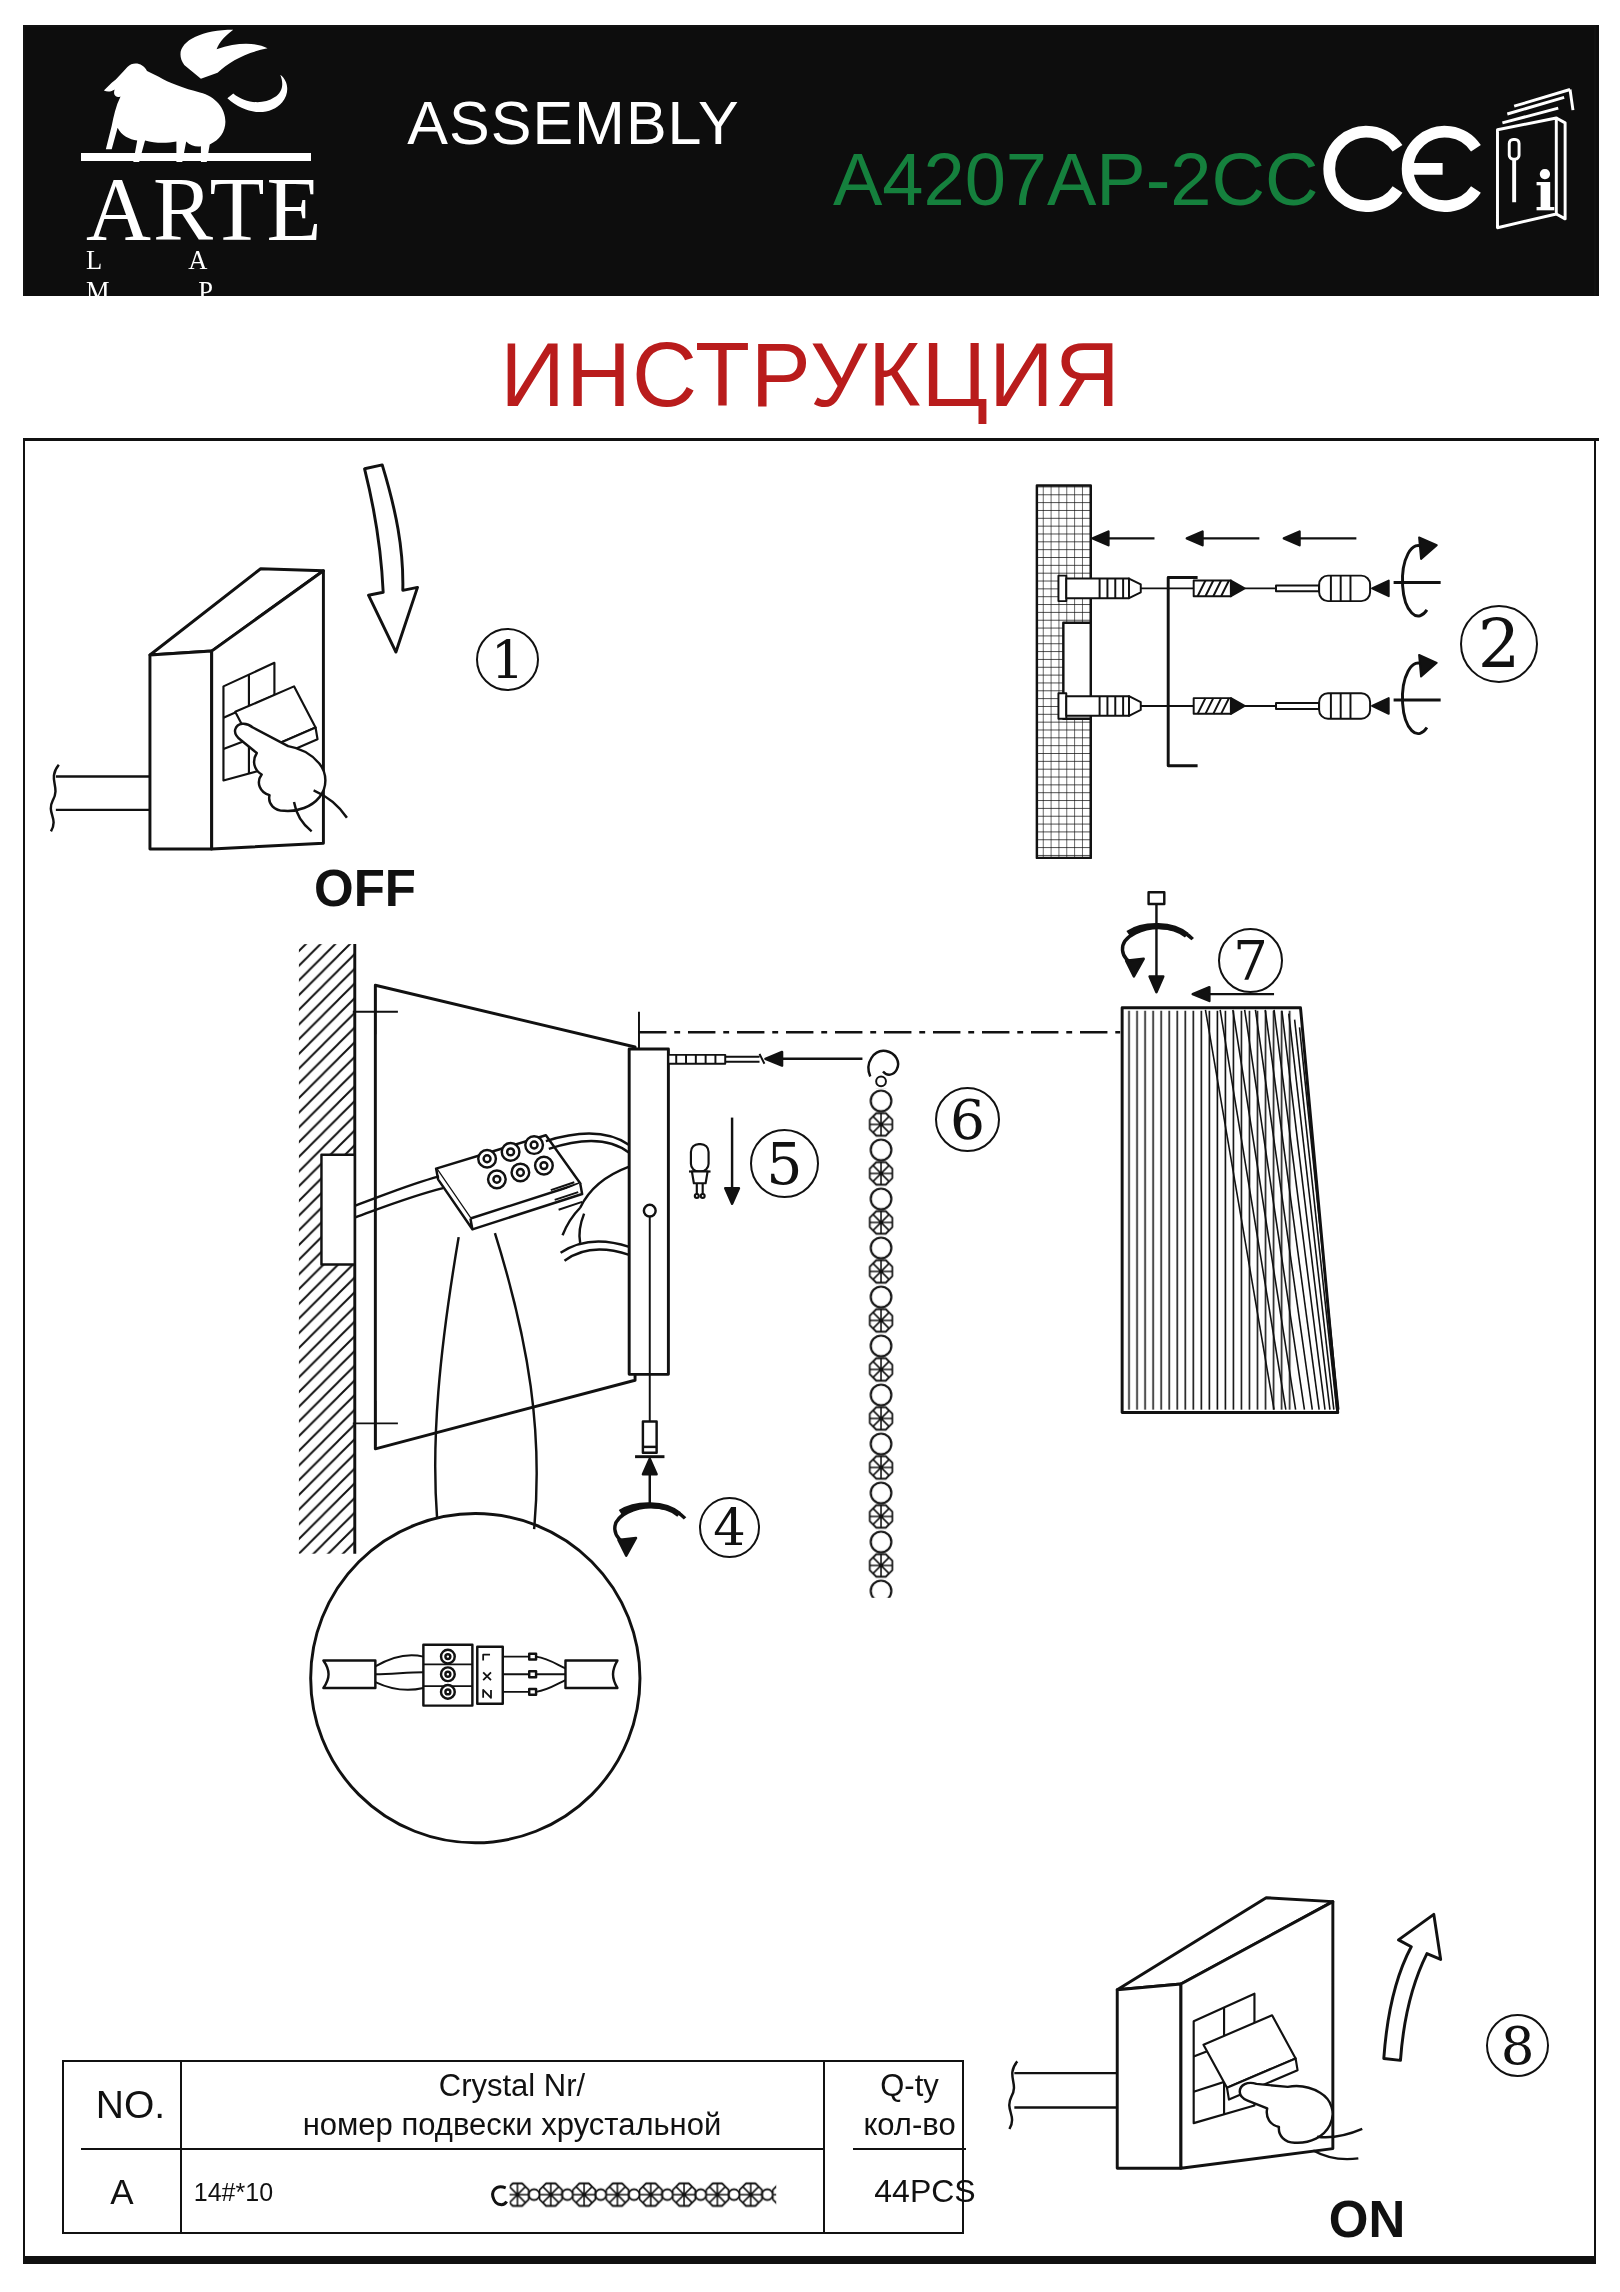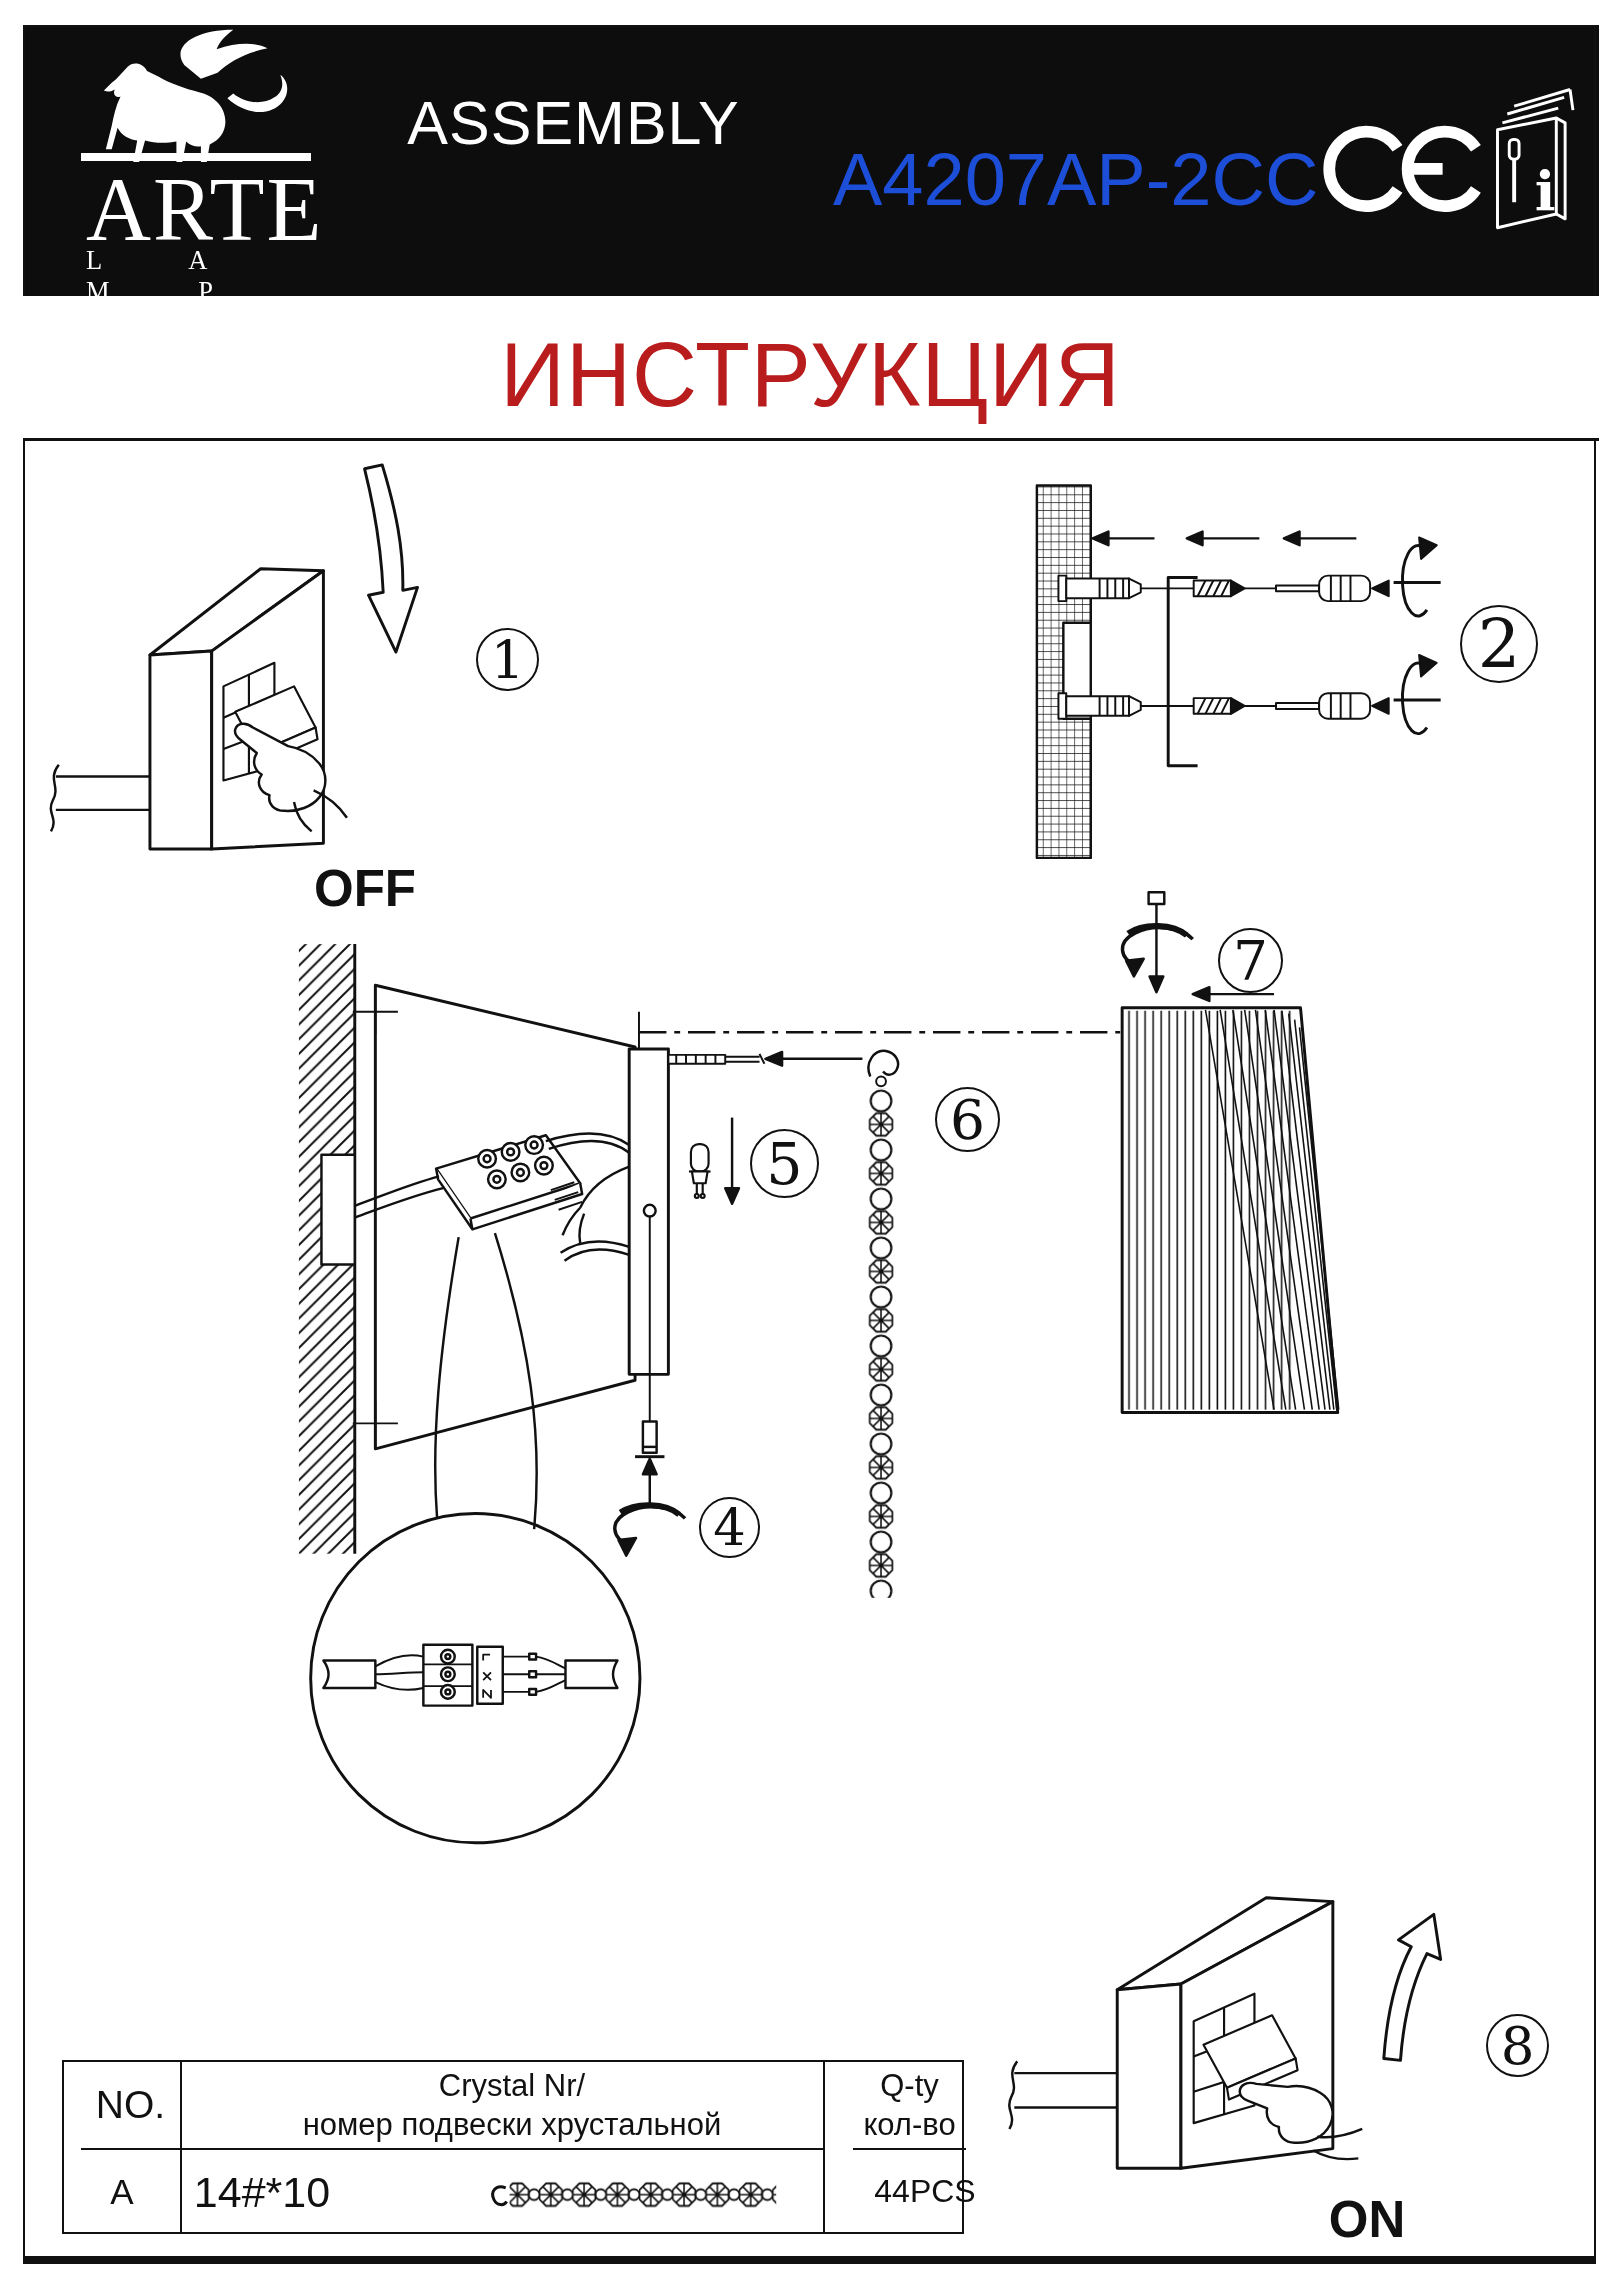--- a/index.html
+++ b/index.html
@@ -12,40 +12,40 @@
         border-bottom:3.9px solid #111;box-sizing:border-box;}
   .banner-txt{position:absolute;left:22.5px;top:314px;width:1576px;height:123px;line-height:123px;
         text-align:center;font-size:90px;letter-spacing:1px;color:#b91c1c;}
   .brand-name{position:absolute;left:86px;top:165px;width:225px;text-align:center;
         font-family:"Liberation Serif",serif;font-size:90px;line-height:90px;color:#fff;letter-spacing:2px;}
   .brand-bar{position:absolute;left:81px;top:153px;width:230px;height:7.8px;background:#fff;}
   .brand-sub{position:absolute;left:86px;top:245px;width:227px;display:flex;justify-content:center;
         font-family:Liberation Serif, serif;font-size:26.5px;color:#fff;}
   .hdr-title{position:absolute;left:361px;top:84px;width:425px;text-align:center;color:#fff;
         font-size:61px;line-height:78px;letter-spacing:1px;white-space:nowrap;}
-  .hdr-model{position:absolute;left:833px;top:137px;color:#1d4ed8;font-size:74px;white-space:nowrap;}
+  .hdr-model{position:absolute;left:833px;top:137px;color:#15803d;font-size:74px;white-space:nowrap;}
   .txt{position:absolute;white-space:nowrap;}
   .off-on{font-size:51px;font-weight:700;text-align:center;}
   .badge{position:absolute;border:2.9px solid #111;border-radius:50%;display:flex;
          align-items:center;justify-content:center;font-family:"DejaVu Serif","Liberation Serif",serif;
          color:#111;background:transparent;}
   
   .ptable{position:absolute;left:62px;top:2060px;width:902px;height:174px;
           border:2.9px solid #111;box-sizing:border-box;display:grid;
           grid-template-columns:118px 643px 141px;grid-template-rows:88px 83px;}
   .ptable>div{border-right:2.9px solid #111;border-bottom:2.9px solid #111;box-sizing:border-box;
           display:flex;align-items:center;justify-content:center;flex-direction:column;position:relative;}
   .ptable>div:nth-child(3n){border-right:none;margin-left:28px;}
   .ptable>div:nth-child(n+4){border-bottom:none;}
   .cell-left{align-items:flex-start;padding-left:19px;}
   .th-no{font-size:39px;margin-left:17px;}
   .th-crystal{font-size:31px;line-height:39px;}
   .th-qty{font-size:31px;line-height:39px;}
   .td-no{font-size:35px;}
-  .td-crystal{font-size:43px;position:absolute;left:11.8px;top:50%;transform:translateY(-50%);}
+  .td-crystal{font-size:25px;position:absolute;left:11.8px;top:50%;transform:translateY(-50%);}
   .td-qty{font-size:32px;padding-left:31px;}
   svg.ink{position:absolute;left:0;top:0;z-index:40;pointer-events:none;}
   .lbl{z-index:30;}
 </style>
 </head>
 <body>
 
 <div class="page">
 
   <div class="hdr"></div>

